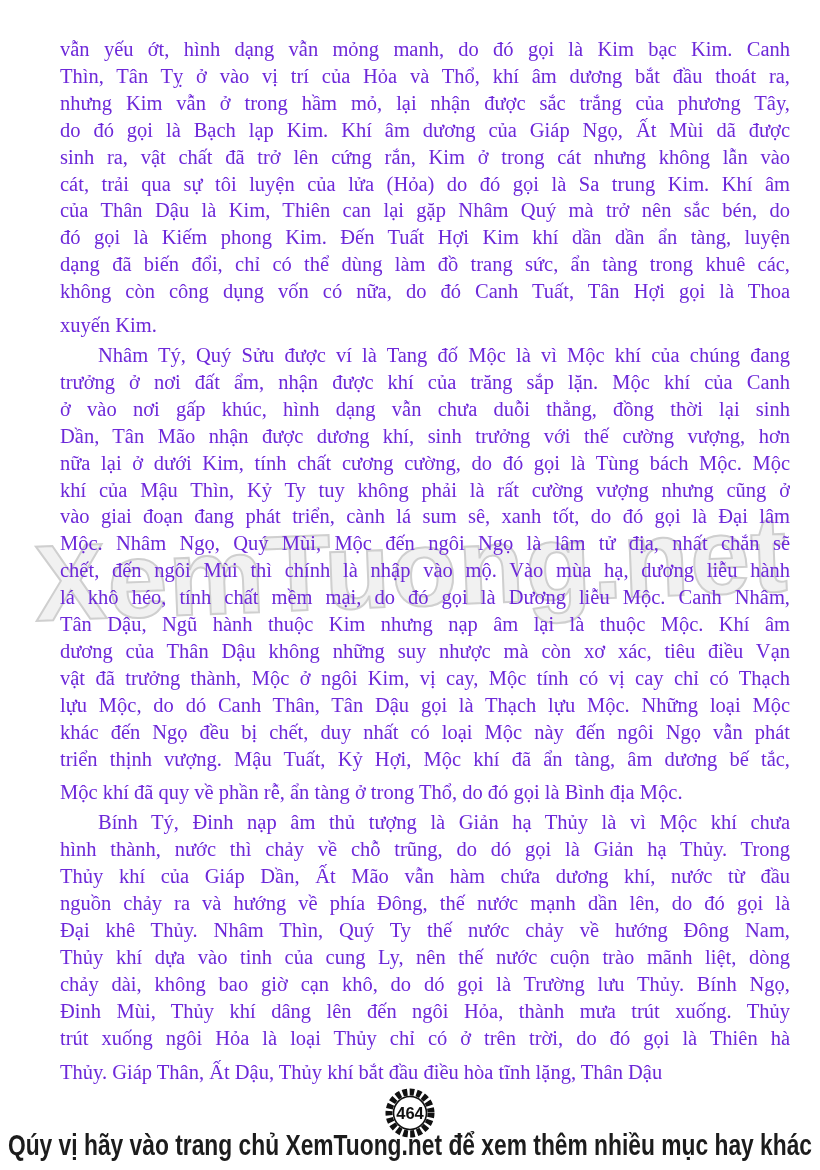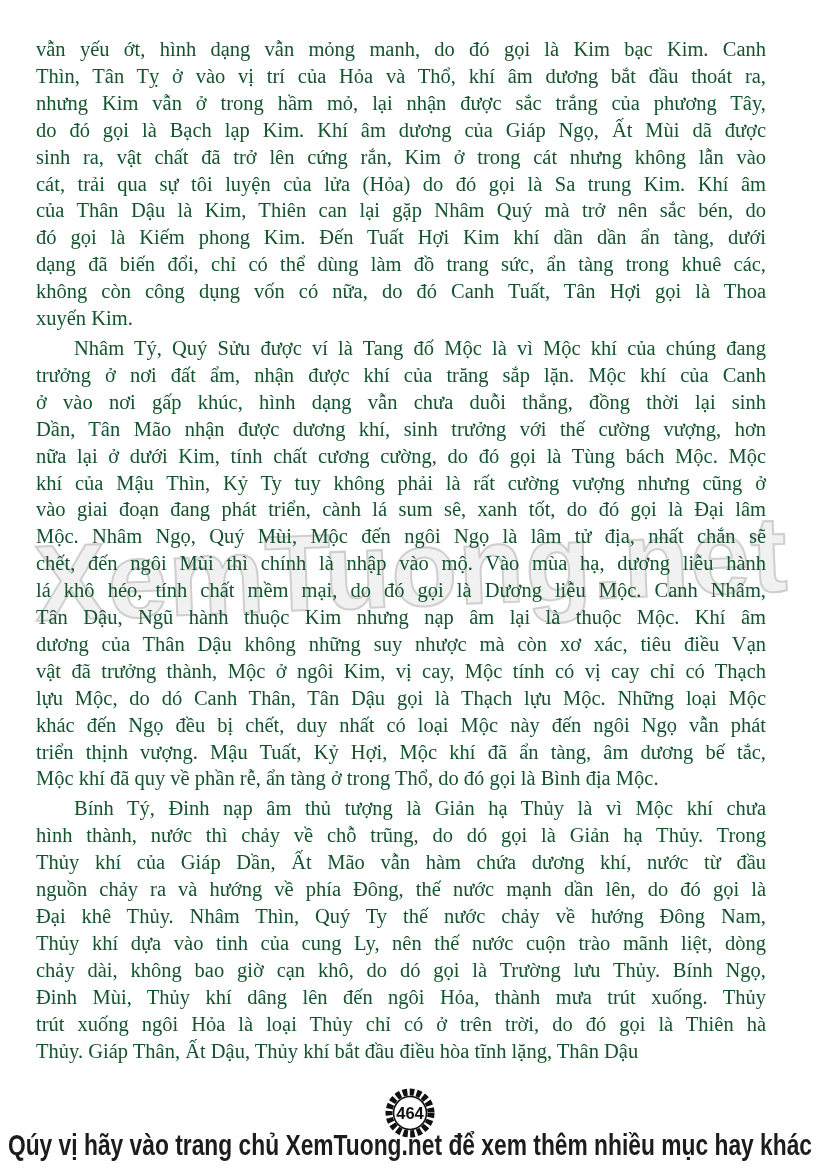--- a/index.html
+++ b/index.html
@@ -27,35 +27,35 @@
     font-size: 108px;
     letter-spacing: 1px;
     white-space: nowrap;
     color: #f1f1f1;
     -webkit-text-stroke: 2px #cfcfcf;
     transform: rotate(-2.3deg);
     user-select: none;
   }
   .text-block {
     position: absolute;
-    left: 36px;
+    left: 60px;
     top: 36px;
     width: 730px;
     z-index: 1;
-    color: #14532d;
+    color: #6d28d9;
   }
   .para { margin: 0 0 3px 0; }
   .line {
     font-size: 20.5px;
     line-height: 26.9px;
     text-align: justify;
     text-align-last: justify;
     overflow: hidden;
   }
-  .line.p-last { text-align-last: left; }
+  .line.p-last { text-align-last: left; margin-top: 7px; }
   .line.p-first-indent { text-indent: 38px; }
 
   .page-badge {
     position: absolute;
     left: 50%;
     top: 1086px;
     transform: translateX(-50%);
     z-index: 2;
     width: 54px;
     height: 54px;
@@ -84,21 +84,21 @@
 
   <div class="text-block">
       <div class="para">
         <div class="line">vẫn yếu ớt, hình dạng vẫn mỏng manh, do đó gọi là Kim bạc Kim. Canh</div>
         <div class="line">Thìn, Tân Tỵ ở vào vị trí của Hỏa và Thổ, khí âm dương bắt đầu thoát ra,</div>
         <div class="line">nhưng Kim vẫn ở trong hầm mỏ, lại nhận được sắc trắng của phương Tây,</div>
         <div class="line">do đó gọi là Bạch lạp Kim. Khí âm dương của Giáp Ngọ, Ất Mùi dã được</div>
         <div class="line">sinh ra, vật chất đã trở lên cứng rắn, Kim ở trong cát nhưng không lẫn vào</div>
         <div class="line">cát, trải qua sự tôi luyện của lửa (Hỏa) do đó gọi là Sa trung Kim. Khí âm</div>
         <div class="line">của Thân Dậu là Kim, Thiên can lại gặp Nhâm Quý mà trở nên sắc bén, do</div>
-        <div class="line">đó gọi là Kiếm phong Kim. Đến Tuất Hợi Kim khí dần dần ẩn tàng, dưới</div>
+        <div class="line">đó gọi là Kiếm phong Kim. Đến Tuất Hợi Kim khí dần dần ẩn tàng, luyện</div>
         <div class="line">dạng đã biến đổi, chỉ có thể dùng làm đồ trang sức, ẩn tàng trong khuê các,</div>
         <div class="line">không còn công dụng vốn có nữa, do đó Canh Tuất, Tân Hợi gọi là Thoa</div>
         <div class="line p-last">xuyến Kim.</div>
       </div>
       <div class="para">
         <div class="line p-first-indent">Nhâm Tý, Quý Sửu được ví là Tang đố Mộc là vì Mộc khí của chúng đang</div>
         <div class="line">trưởng ở nơi đất ẩm, nhận được khí của trăng sắp lặn. Mộc khí của Canh</div>
         <div class="line">ở vào nơi gấp khúc, hình dạng vẫn chưa duỗi thẳng, đồng thời lại sinh</div>
         <div class="line">Dần, Tân Mão nhận được dương khí, sinh trưởng với thế cường vượng, hơn</div>
         <div class="line">nữa lại ở dưới Kim, tính chất cương cường, do đó gọi là Tùng bách Mộc. Mộc</div>

